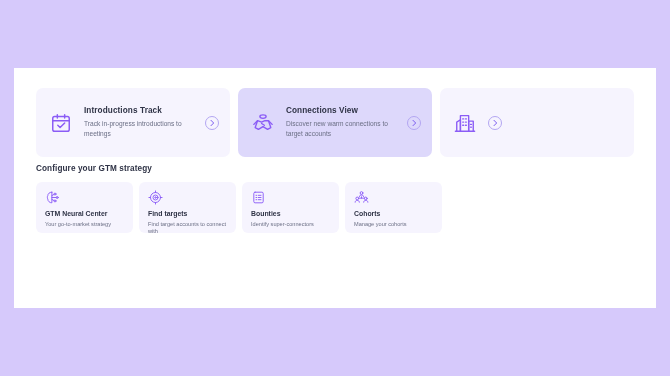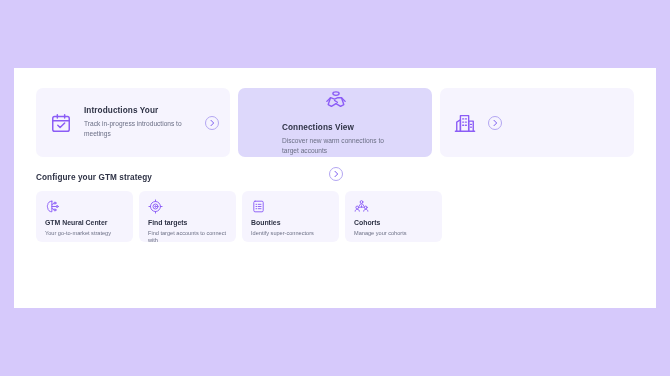--- a/index.html
+++ b/index.html
@@ -40,21 +40,20 @@
     border-radius: 7px;
     background: #f6f4fe;
     display: flex;
     align-items: center;
     padding: 0 11px 0 13px;
     gap: 11px;
   }
 
   .feature-card.is-active {
     background: #ddd8fb;
-    flex-direction: column;
   }
 
   .feature-icon {
     flex: 0 0 auto;
     width: 24px;
     height: 24px;
     color: #8b5cf6;
     display: flex;
     align-items: center;
     justify-content: center;
@@ -92,21 +91,21 @@
     display: flex;
     align-items: center;
     justify-content: center;
     background: transparent;
     cursor: pointer;
   }
   .chevron-btn svg { display: block; }
 
   
   .section-heading {
-    margin-top: 16px;
+    margin-top: 7px;
     margin-bottom: 9px;
     font-size: 8.2px;
     font-weight: bold;
     color: #2f3346;
     letter-spacing: .1px;
   }
 
   
   .strategy-row {
     display: flex;
@@ -154,21 +153,21 @@
       <span class="feature-icon">
         <svg width="22" height="22" viewBox="0 0 24 24" fill="none" stroke="currentColor" stroke-width="1.6" stroke-linecap="round" stroke-linejoin="round">
           <rect x="3" y="5" width="18" height="16" rx="2"></rect>
           <line x1="3" y1="9.5" x2="21" y2="9.5"></line>
           <line x1="8" y1="3" x2="8" y2="6.5"></line>
           <line x1="16" y1="3" x2="16" y2="6.5"></line>
           <polyline points="8.5,14.5 11,17 16,12"></polyline>
         </svg>
       </span>
       <span class="feature-text">
-        <span class="feature-title" style="display:block;">Introductions Your</span>
+        <span class="feature-title" style="display:block;">Introductions Track</span>
         <span class="feature-desc" style="display:block;">Track in-progress introductions to meetings</span>
       </span>
       <span class="chevron-btn">
         <svg width="8" height="8" viewBox="0 0 24 24" fill="none" stroke="currentColor" stroke-width="3" stroke-linecap="round" stroke-linejoin="round">
           <polyline points="9,4 17,12 9,20"></polyline>
         </svg>
       </span>
     </div>
 
     <div class="feature-card is-active">

